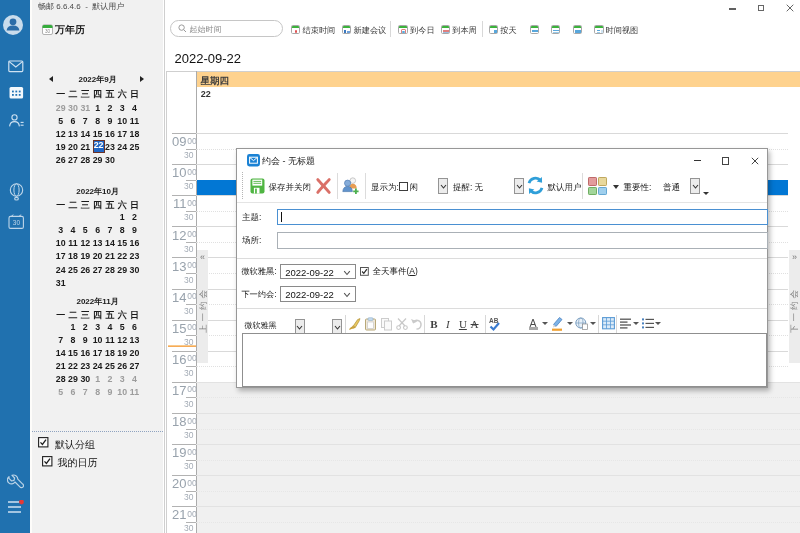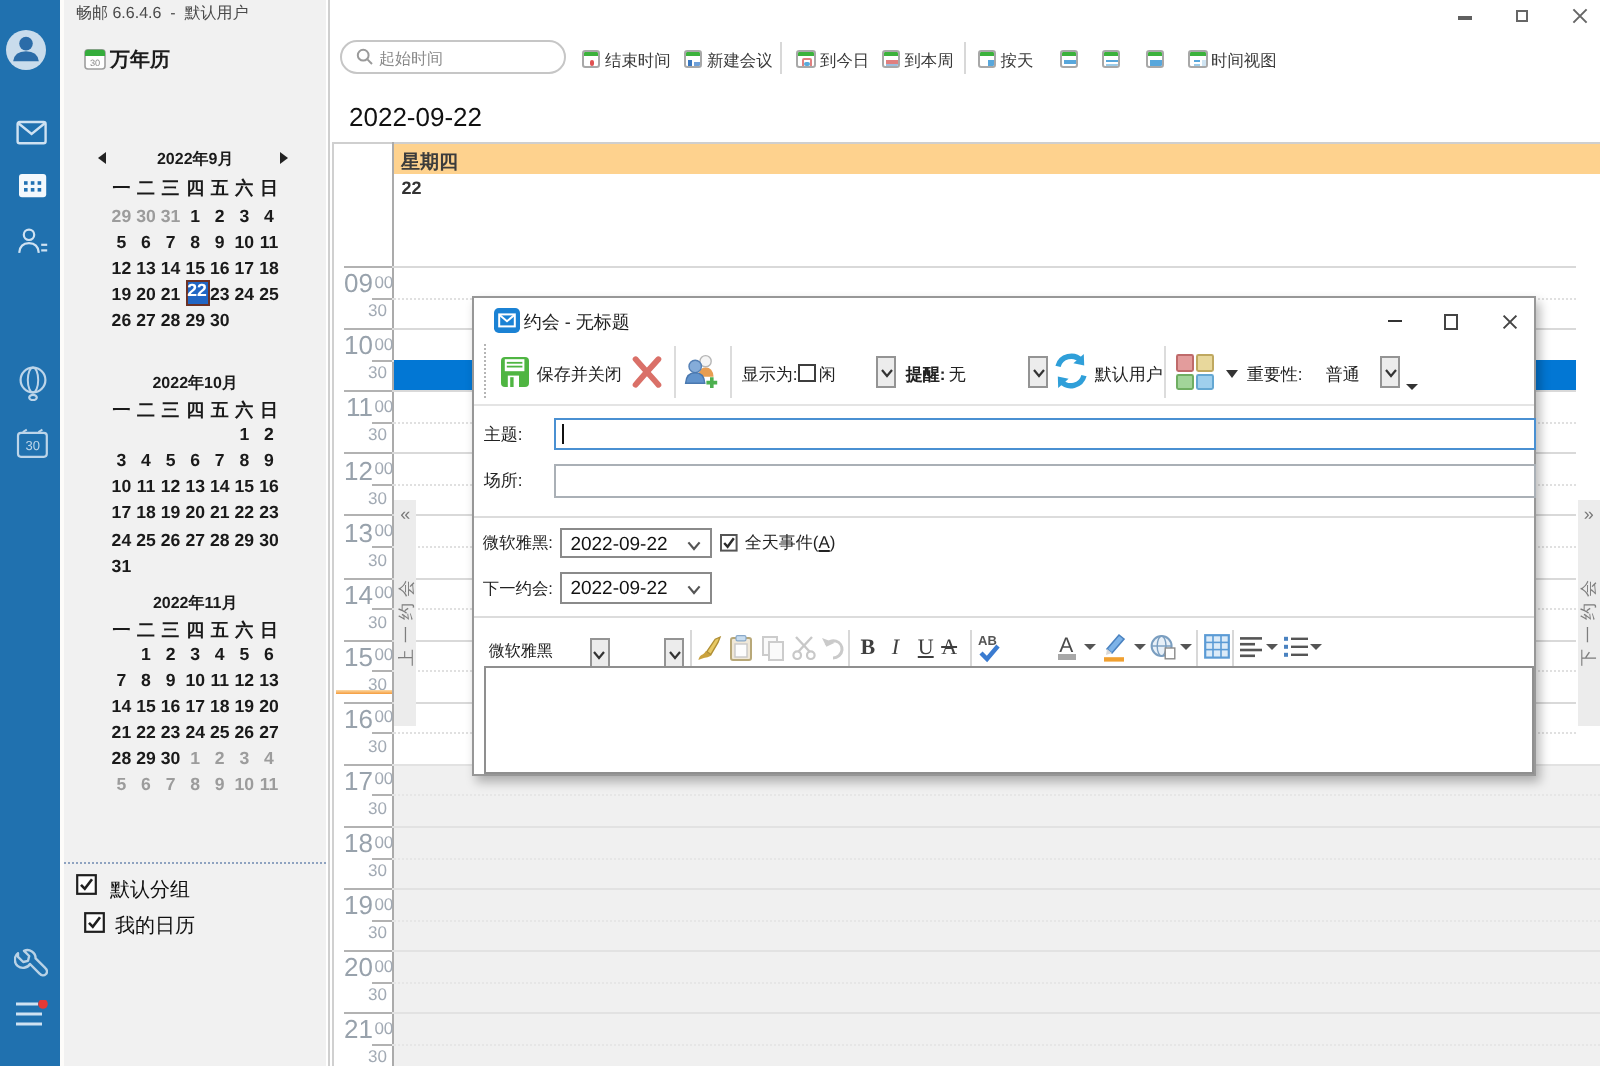--- a/index.html
+++ b/index.html
@@ -305,21 +305,21 @@
 </svg>
     <div style="position:absolute;left:128px;top:24px;width:1px;height:26px;background:#dcdcdc;"></div>
     <div style="position:absolute;left:133.5px;top:32.8px;font-size:8.5px;color:#222;">显示为:</div>
     <div style="position:absolute;left:162px;top:33.2px;width:8.4px;height:8.4px;border:1px solid #3d3d3d;background:#fff;"></div>
     <div style="position:absolute;left:172px;top:32.8px;font-size:8.5px;color:#222;">闲</div>
     <div style="position:absolute;left:201px;top:29px;width:10px;height:16px;background:#ececec;border:1px solid #949494;">
       <svg style="position:absolute;left:0.8px;top:4px" width="7" height="7" viewBox="0 0 7 7">
         <path d="M1 2 L3.5 5 L6 2" fill="none" stroke="#333" stroke-width="1.1"></path>
       </svg>
     </div>
-    <div style="position:absolute;left:215.5px;top:32.8px;font-size:8.5px;color:#222;font-weight:bold;">提醒:</div>
+    <div style="position:absolute;left:215.5px;top:32.8px;font-size:8.5px;color:#222;">提醒:</div>
     <div style="position:absolute;left:237px;top:32.8px;font-size:8.5px;color:#222;">无</div>
     <div style="position:absolute;left:276.5px;top:29px;width:10px;height:16px;background:#ececec;border:1px solid #949494;">
       <svg style="position:absolute;left:0.8px;top:4px" width="7" height="7" viewBox="0 0 7 7">
         <path d="M1 2 L3.5 5 L6 2" fill="none" stroke="#333" stroke-width="1.1"></path>
       </svg>
     </div>
     <svg style="position:absolute;left:288.5px;top:27px" width="19" height="19" viewBox="0 0 19 19">
 <path d="M3 7.2 A6.8 6.8 0 0 1 14.6 4.4" fill="none" stroke="#2f9fd9" stroke-width="2.7"></path>
 <path d="M16 11.8 A6.8 6.8 0 0 1 4.4 14.6" fill="none" stroke="#2f9fd9" stroke-width="2.7"></path>
 <path d="M15.9 1 L16.1 6.8 L10.7 5.6 Z" fill="#2f9fd9"></path>

